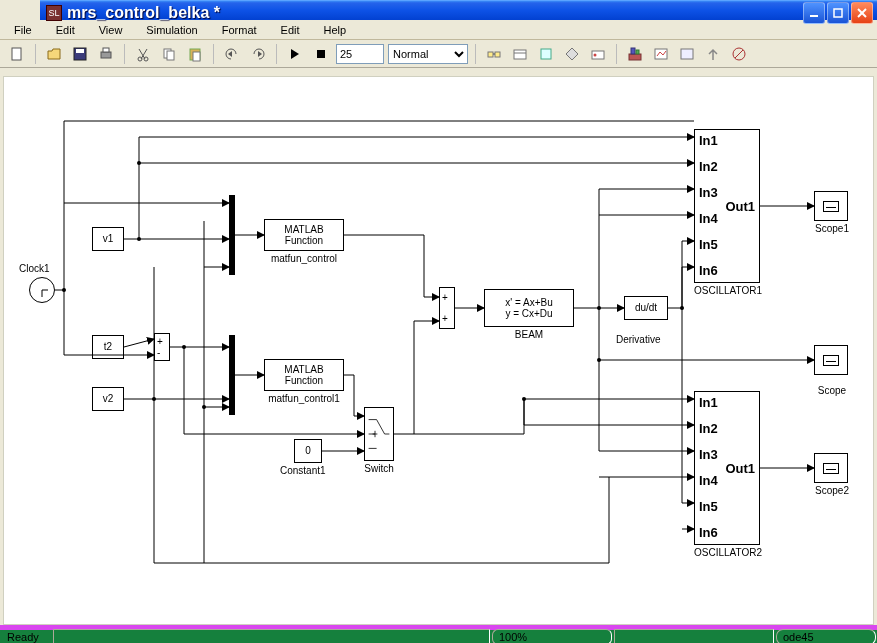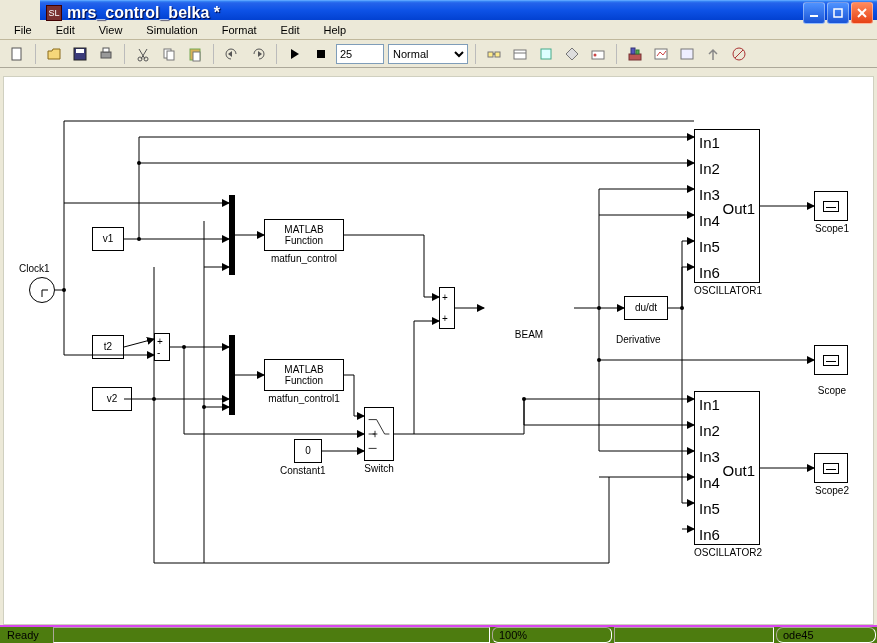--- a/index.html
+++ b/index.html
@@ -82,24 +82,24 @@
 
   .canvas {
     position:absolute;
     top: 76px; left:3px; right:3px; bottom: 18px;
     background:#fff;
     border:1px solid #d0d0c0;
   }
   .statusbar {
     position:absolute;
     bottom:0;left:0;right:0;height:18px;
-    background:#4d7c0f;
+    background:#15803d;
     display:flex;align-items:center;
     font-size:11px;
-    border-top:2px solid #d946ef;
+    border-top:5px solid #d946ef;
   }
   .statusbar .sseg {
     border:1px solid #fff;
     border-top-color:#aca899; border-left-color:#aca899;
     height:16px;
     padding:0 6px;
     margin:0 1px;
     display:flex;align-items:center;
   }
 
@@ -115,21 +115,22 @@
   }
   .lbl {
     position:absolute;
     font-size:10px;
     color:#000;
     text-align:center;
     white-space:nowrap;
   }
   .portlbl {
     position:absolute;
-    font-size:15px;
+    font-size:13px;
+    font-weight:bold;
   }
   svg.wires {
     position:absolute;
     top:0;left:0;width:100%;height:100%;
     pointer-events:none;
   }
   svg.wires line, svg.wires polyline { stroke:#000; stroke-width:1; fill:none; }
   .arrow { marker-end: url(#ah); }
   .mux { position:absolute; background:#000; }
   .scope-inner {
@@ -331,21 +332,21 @@
   <div class="lbl" style="left:15px;top:186px;">Clock1</div>
 
   <div class="blk" style="left:88px;top:150px;width:32px;height:24px;">
       <span>v1</span>
     </div>
 
   <div class="blk" style="left:88px;top:258px;width:32px;height:24px;">
       <span>t2</span>
     </div>
 
-  <div class="blk" style="left:88px;top:310px;width:40px;height:24px;">
+  <div class="blk" style="left:88px;top:310px;width:32px;height:24px;">
       <span>v2</span>
     </div>
 
   <div class="blk sumbox" style="left:150px;top:256px;width:16px;height:28px;">
     <span class="pm" style="top:2px;">+</span>
     <span class="pm" style="bottom:2px;">-</span>
   </div>
 
   <div class="mux" style="left:225px;top:118px;width:6px;height:80px;"></div>
   <div class="mux" style="left:225px;top:258px;width:6px;height:80px;"></div>
@@ -377,20 +378,24 @@
       <path d="M10 23 L10 31 M7 27 L13 27" stroke="#000"></path>
     </svg>
   </div>
   <div class="lbl" style="left:357px;top:386px;width:36px;">Switch</div>
 
   <div class="blk sumbox" style="left:435px;top:210px;width:16px;height:42px;">
     <span class="pm" style="top:4px;">+</span>
     <span class="pm" style="bottom:4px;">+</span>
   </div>
 
+  <div class="blk" style="left:480px;top:212px;width:90px;height:38px;flex-direction:column;">
+    <span>x' = Ax+Bu</span>
+    <span>y = Cx+Du</span>
+  </div>
   <div class="lbl" style="left:480px;top:252px;width:90px;">BEAM</div>
 
   <div class="blk deriv-box" style="left:620px;top:219px;width:44px;height:24px;">
       <span>du/dt</span>
     </div>
   <div class="lbl" style="left:612px;top:257px;">Derivative</div>
 
   <div class="blk" style="left:690px;top:52px;width:66px;height:154px;justify-content:flex-end;padding-right:4px;">
     <span class="portlbl" style="left:4px;top:4px;">In1</span>
     <span class="portlbl" style="left:4px;top:30px;">In2</span>

